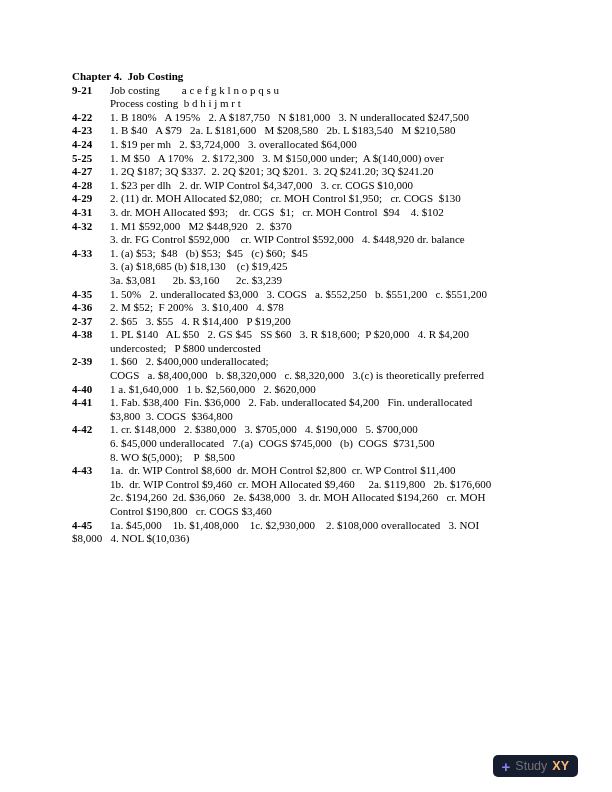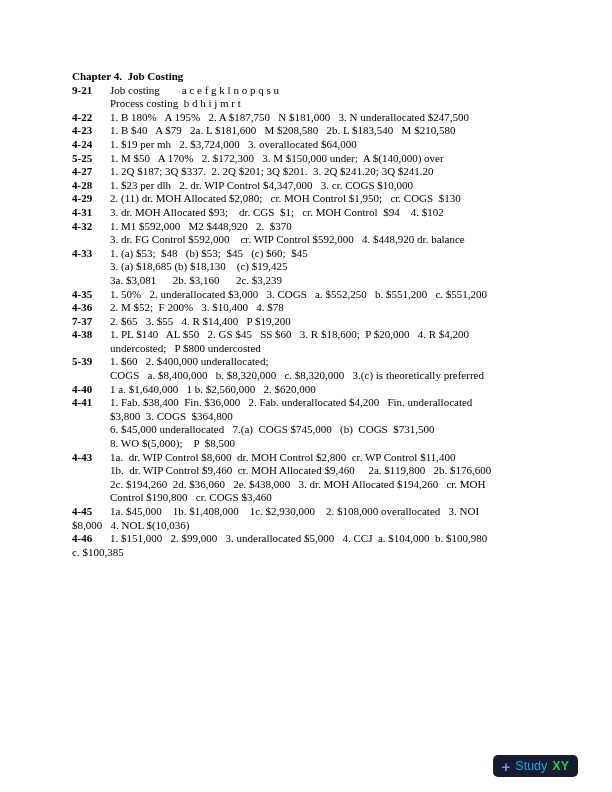--- a/index.html
+++ b/index.html
@@ -99,56 +99,53 @@
         <div class="entry">
           <div class="line cont"><span class="text">3a. $3,081      2b. $3,160      2c. $3,239</span></div>
         </div>
         <div class="entry">
           <div class="line first"><span class="label">4-35</span><span class="text">1. 50%   2. underallocated $3,000   3. COGS   a. $552,250   b. $551,200   c. $551,200</span></div>
         </div>
         <div class="entry">
           <div class="line first"><span class="label">4-36</span><span class="text">2. M $52;  F 200%   3. $10,400   4. $78</span></div>
         </div>
         <div class="entry">
-          <div class="line first"><span class="label">7-37</span><span class="text">2. $65   3. $55   4. R $14,400   P $19,200</span></div>
+          <div class="line first"><span class="label">2-37</span><span class="text">2. $65   3. $55   4. R $14,400   P $19,200</span></div>
         </div>
         <div class="entry">
           <div class="line first"><span class="label">4-38</span><span class="text">1. PL $140   AL $50   2. GS $45   SS $60   3. R $18,600;  P $20,000   4. R $4,200</span></div>
           <div class="line cont"><span class="text">undercosted;   P $800 undercosted</span></div>
         </div>
         <div class="entry">
-          <div class="line first"><span class="label">5-39</span><span class="text">1. $60   2. $400,000 underallocated;</span></div>
+          <div class="line first"><span class="label">2-39</span><span class="text">1. $60   2. $400,000 underallocated;</span></div>
           <div class="line cont"><span class="text">COGS   a. $8,400,000   b. $8,320,000   c. $8,320,000   3.(c) is theoretically preferred</span></div>
         </div>
         <div class="entry">
           <div class="line first"><span class="label">4-40</span><span class="text">1 a. $1,640,000   1 b. $2,560,000   2. $620,000</span></div>
         </div>
         <div class="entry">
           <div class="line first"><span class="label">4-41</span><span class="text">1. Fab. $38,400  Fin. $36,000   2. Fab. underallocated $4,200   Fin. underallocated</span></div>
           <div class="line cont"><span class="text">$3,800  3. COGS  $364,800</span></div>
         </div>
         <div class="entry">
+          <div class="line first"><span class="label">4-42</span><span class="text">1. cr. $148,000   2. $380,000   3. $705,000   4. $190,000   5. $700,000</span></div>
           <div class="line cont"><span class="text">6. $45,000 underallocated   7.(a)  COGS $745,000   (b)  COGS  $731,500</span></div>
           <div class="line cont"><span class="text">8. WO $(5,000);    P  $8,500</span></div>
         </div>
         <div class="entry">
           <div class="line first"><span class="label">4-43</span><span class="text">1a.  dr. WIP Control $8,600  dr. MOH Control $2,800  cr. WP Control $11,400</span></div>
           <div class="line cont"><span class="text">1b.  dr. WIP Control $9,460  cr. MOH Allocated $9,460     2a. $119,800   2b. $176,600</span></div>
           <div class="line cont"><span class="text">2c. $194,260  2d. $36,060   2e. $438,000   3. dr. MOH Allocated $194,260   cr. MOH</span></div>
           <div class="line cont"><span class="text">Control $190,800   cr. COGS $3,460</span></div>
         </div>
         <div class="entry">
           <div class="line first"><span class="label">4-45</span><span class="text">1a. $45,000    1b. $1,408,000    1c. $2,930,000    2. $108,000 overallocated   3. NOI</span></div>
           <div class="line cont margin"><span class="text">$8,000   4. NOL $(10,036)</span></div>
         </div>
-        <div class="entry">
-          <div class="line first"><span class="label">4-46</span><span class="text">1. $151,000   2. $99,000   3. underallocated $5,000   4. CCJ  a. $104,000  b. $100,980</span></div>
-          <div class="line cont margin"><span class="text">c. $100,385</span></div>
-        </div>
       </div>
   </div>
 
   <div class="brand" style="background: rgb(22, 29, 46);">
     <span class="plus" style="color: rgb(139, 132, 242);">+</span>
-    <span class="name-a" style="color: #0ea5e9;">Study</span>
-    <span class="name-b" style="color: #22c55e;">XY</span>
+    <span class="name-a" style="color: #737373;">Study</span>
+    <span class="name-b" style="color: #fdba74;">XY</span>
   </div>
 </div>
 
 </body></html>

